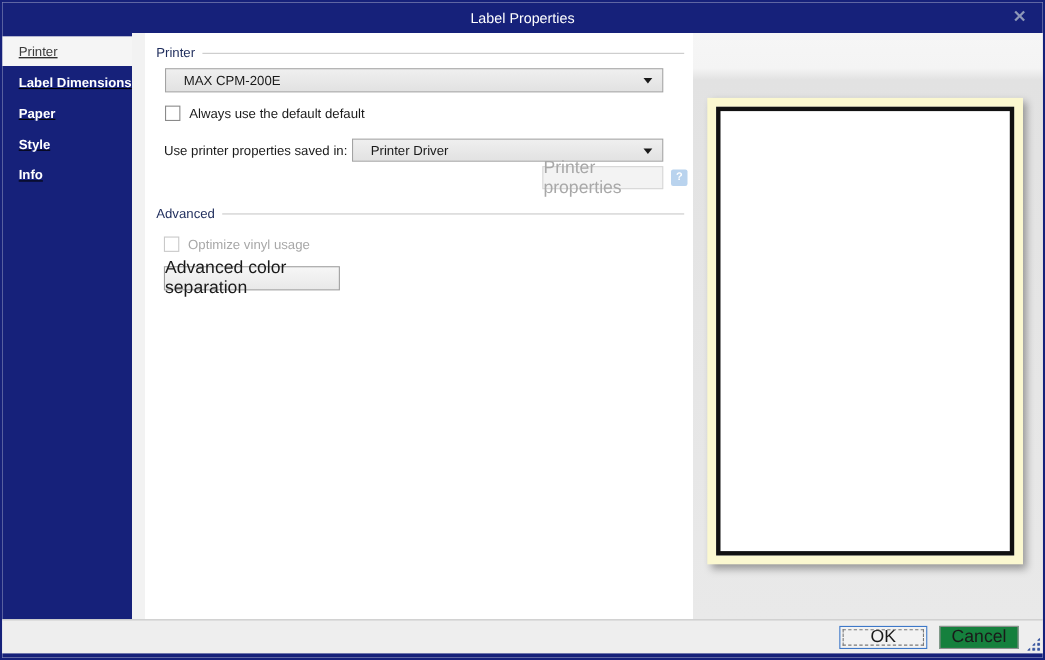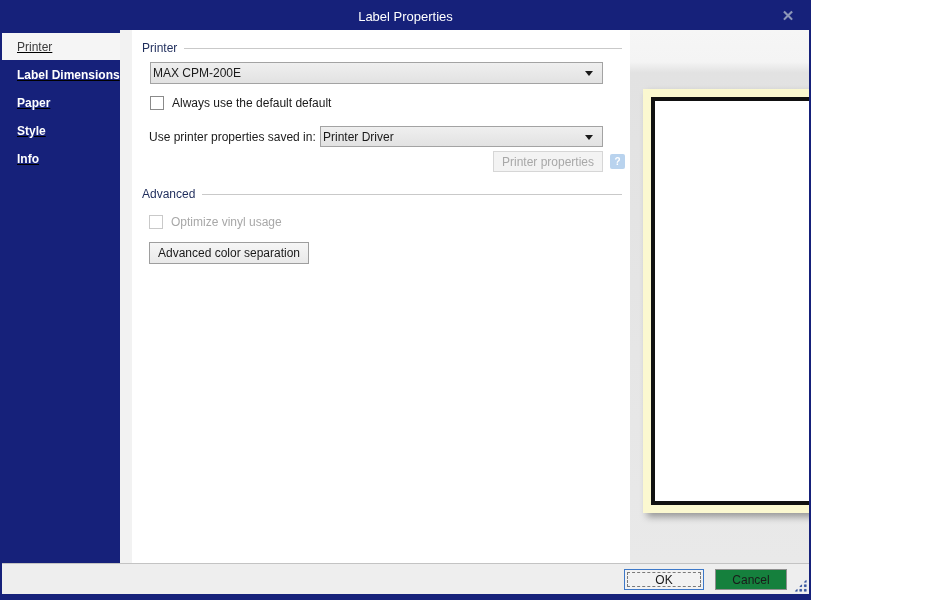--- a/index.html
+++ b/index.html
@@ -1,19 +1,19 @@
 <!DOCTYPE html>
 <html><head>
 <meta charset="utf-8">
 <style>
   * { margin:0; padding:0; box-sizing:border-box; }
   html,body { width:950px; height:600px; font-family:"Liberation Sans", sans-serif; background:#fff; }
 
   .window {
-    position:relative; width:811px; height:600px;
+    position:relative; width:950px; height:600px;
     border:2px solid #16217a; background:#fff; overflow:hidden;
   }
 
   
   .titlebar {
     position:relative; height:28px; background:#16217a;
     display:flex; align-items:center; justify-content:center;
   }
   .titlebar .title { color:#ffffff; font-size:13px; }
   .titlebar .close {
@@ -40,40 +40,40 @@
 
   .section-header {
     position:absolute; left:10px; right:8px; display:flex; align-items:center;
     color:#1f2d5c; font-size:12px;
   }
   .section-header .hr { flex:1; border-top:1px solid #c9c9c9; margin-left:7px; margin-top:1px; }
 
   .dropdown {
     position:absolute; border:1px solid #a3a3a3;
     background:linear-gradient(#efefef,#e2e2e2);
-    display:flex; align-items:center; padding-left:2px; font-size:12px; color:#1a1a1a;
+    display:flex; align-items:center; padding-left:16px; font-size:12px; color:#1a1a1a;
     cursor:pointer;
   }
   .dd-arrow {
     position:absolute; right:9px; top:50%; margin-top:-2px;
     width:0; height:0; border-left:4px solid transparent; border-right:4px solid transparent;
     border-top:5px solid #1a1a1a;
   }
 
   .check-row { position:absolute; display:flex; align-items:center; }
   .cb {
     width:14px; height:14px; background:#ffffff; border:1px solid #8a8a8a; margin-right:8px;
     flex:0 0 auto;
   }
   .check-row.disabled .cb { border-color:#c9c9c9; }
   .check-row.disabled .cb-label { color:#a8a8a8; }
 
   .btn {
     position:absolute; display:flex; align-items:center; justify-content:center;
-    font-size:12px; color:#1a1a1a; border:1px solid #9e9e9e;
+    font-size:16px; color:#1a1a1a; border:1px solid #9e9e9e;
     background:linear-gradient(#f6f6f6,#e9e9e9); cursor:pointer;
   }
   .btn.disabled {
     border:1px solid #d6d6d6; background:#f3f3f3; color:#a8a8a8; cursor:default;
   }
 
   .help-badge {
     position:absolute; width:15px; height:15px; border-radius:2px;
     background:#b9d3ee; color:#ffffff; font-size:10px; font-weight:bold;
     display:flex; align-items:center; justify-content:center;

